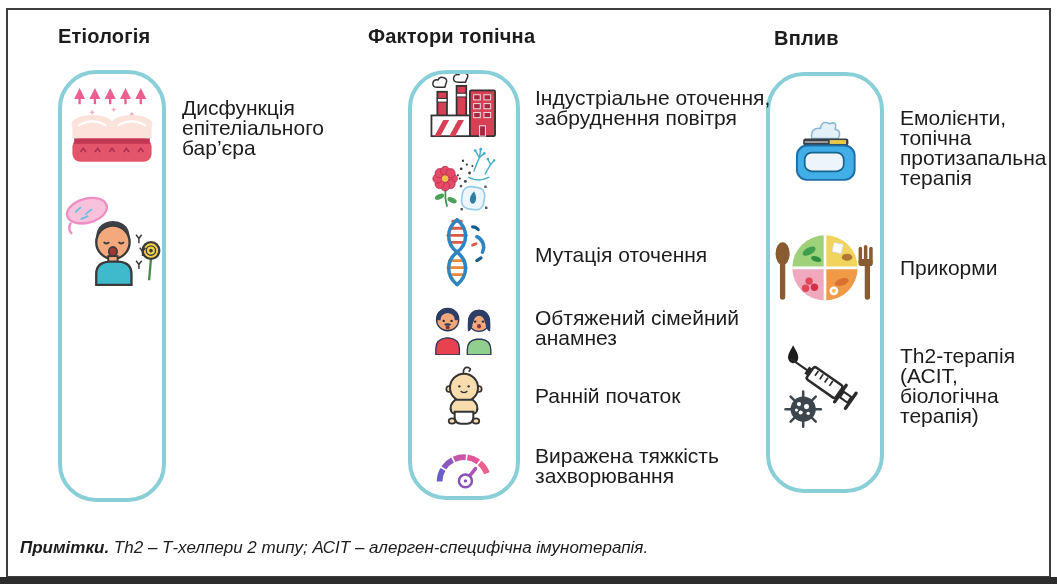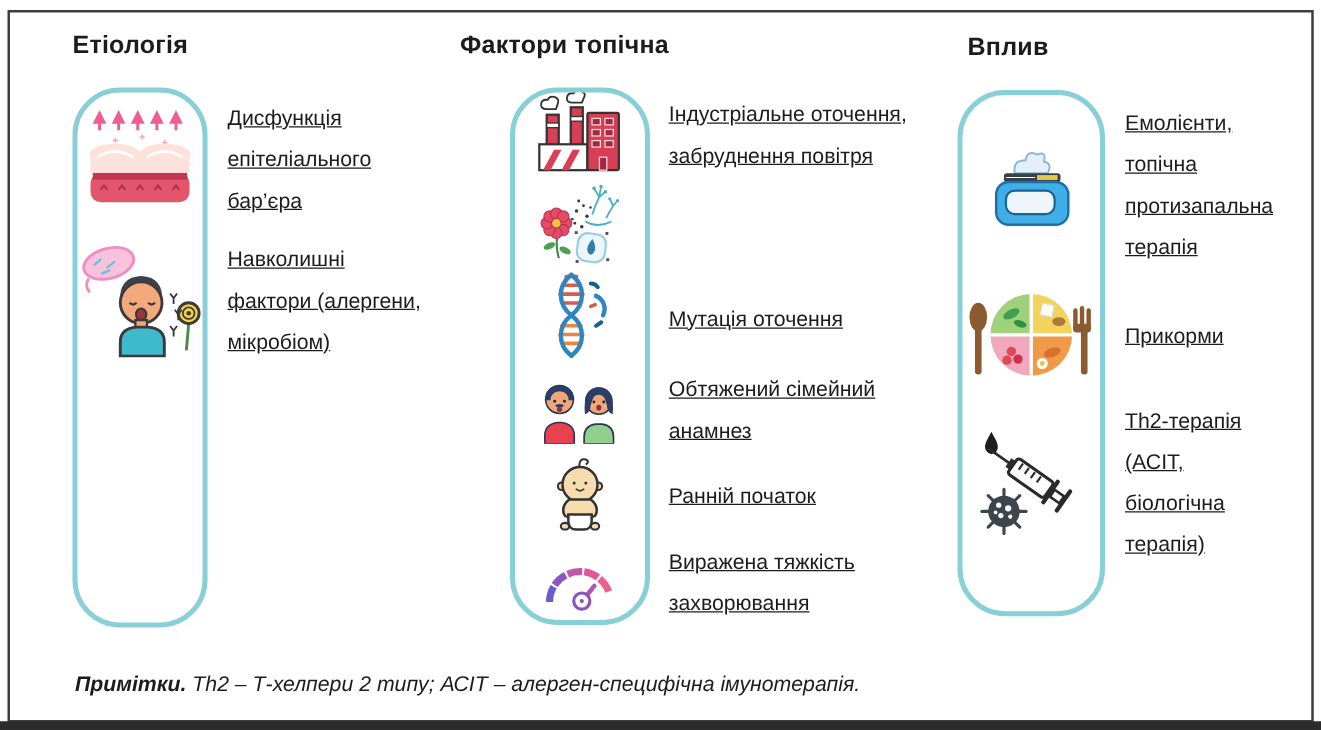--- a/index.html
+++ b/index.html
@@ -16,21 +16,21 @@
   }
   .grp{position:absolute;}
   .hdr{font-size:20px;font-weight:bold;letter-spacing:.2px;white-space:nowrap;}
   .colbody{position:absolute;display:flex;flex-direction:column;}
   .pill{
     position:absolute;border:4px solid #89cfd7;border-radius:38px;
     box-sizing:border-box;background:#fff;z-index:0;
   }
   .row{display:flex;align-items:center;position:relative;z-index:1;}
   .ic{display:flex;align-items:center;justify-content:center;flex:0 0 auto;}
-  .tx{font-size:17px;line-height:33px;white-space:pre-line;text-decoration:underline;}
+  .tx{font-size:21px;line-height:20px;white-space:pre-line;}
   
   #g1{left:58px;top:25px;}
   #g1 .colbody{top:45px;left:0;}
   #g1 .pill{left:0;top:0;width:108px;height:432px;}
   #g1 .ic{width:108px;}
   #g1 .tx{margin-left:16px;width:208px;}
   
   #g2{left:368px;top:25px;}
   #g2 .colbody{top:45px;left:40px;}
   #g2 .pill{left:0;top:0;width:112px;height:430px;}
@@ -40,21 +40,21 @@
   #g3{left:766px;top:27px;}
   #g3 .hdr{margin-left:8px;}
   #g3 .colbody{top:45px;left:0;}
   #g3 .pill{left:0;top:0;width:118px;height:421px;}
   #g3 .ic{width:118px;}
   #g3 .tx{margin-left:16px;width:175px;}
   .note{
     position:absolute;left:20px;top:538px;font-style:italic;font-size:17px;
     white-space:nowrap;
   }
-  .note .lbl{font-weight:bold;margin-left:40px;}
+  .note .lbl{font-weight:bold;}
   svg{display:block;}
 </style>
 </head>
 <body>
 
 <div class="frame"></div>
 
 <div class="grp" id="g1">
   <div class="hdr">Етіологія</div>
   <div class="colbody">
@@ -124,23 +124,20 @@
           <circle cx="97" cy="61" r="9" fill="#f4d442" stroke="#3a3a3a" stroke-width="2.5"></circle>
           <circle cx="97" cy="61" r="5" fill="none" stroke="#3a3a3a" stroke-width="1.5"></circle>
           <circle cx="97" cy="61" r="2" fill="#3a3a3a"></circle>
           <g stroke="#3a3a3a" stroke-width="1.6" fill="none">
             <path d="M84,48 l0,5 m0,-5 l-3,-4 m3,4 l3,-4"></path>
             <path d="M88,62 l0,5 m0,-5 l-3,-4 m3,4 l3,-4"></path>
             <path d="M84,76 l0,5 m0,-5 l-3,-4 m3,4 l3,-4"></path>
           </g>
         </svg>
       </div>
-      <div class="tx">Навколишні
-фактори (алергени,
-мікробіом)</div>
     </div>
 
 
   </div>
 </div>
 
 <div class="grp" id="g2">
   <div class="hdr">Фактори топічна</div>
   <div class="colbody">
     <div class="pill"></div>

